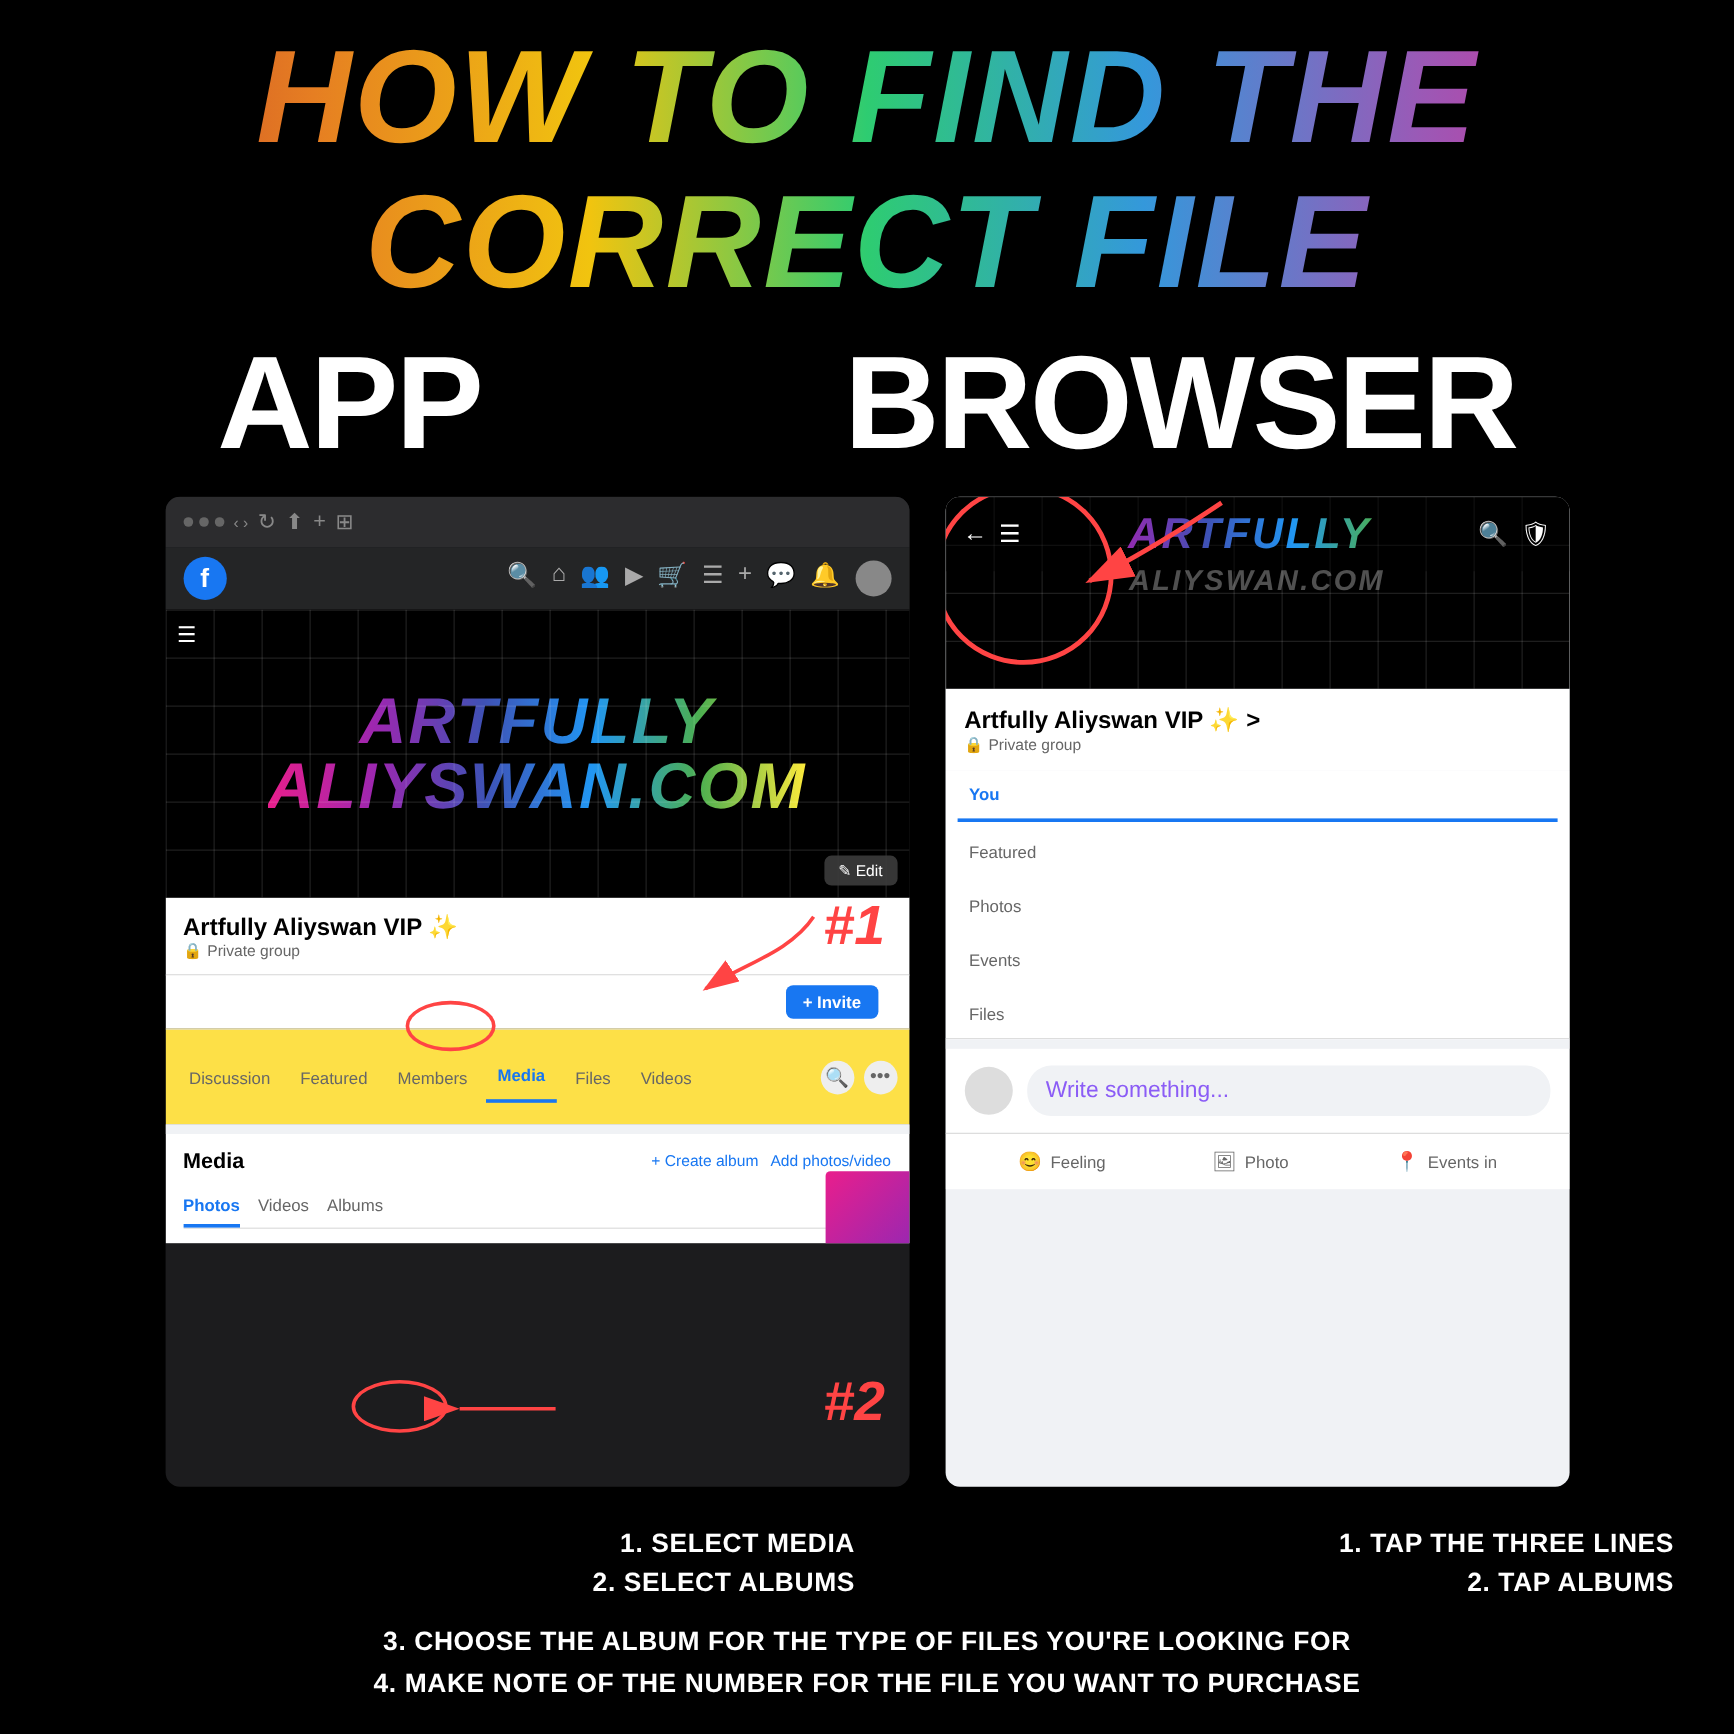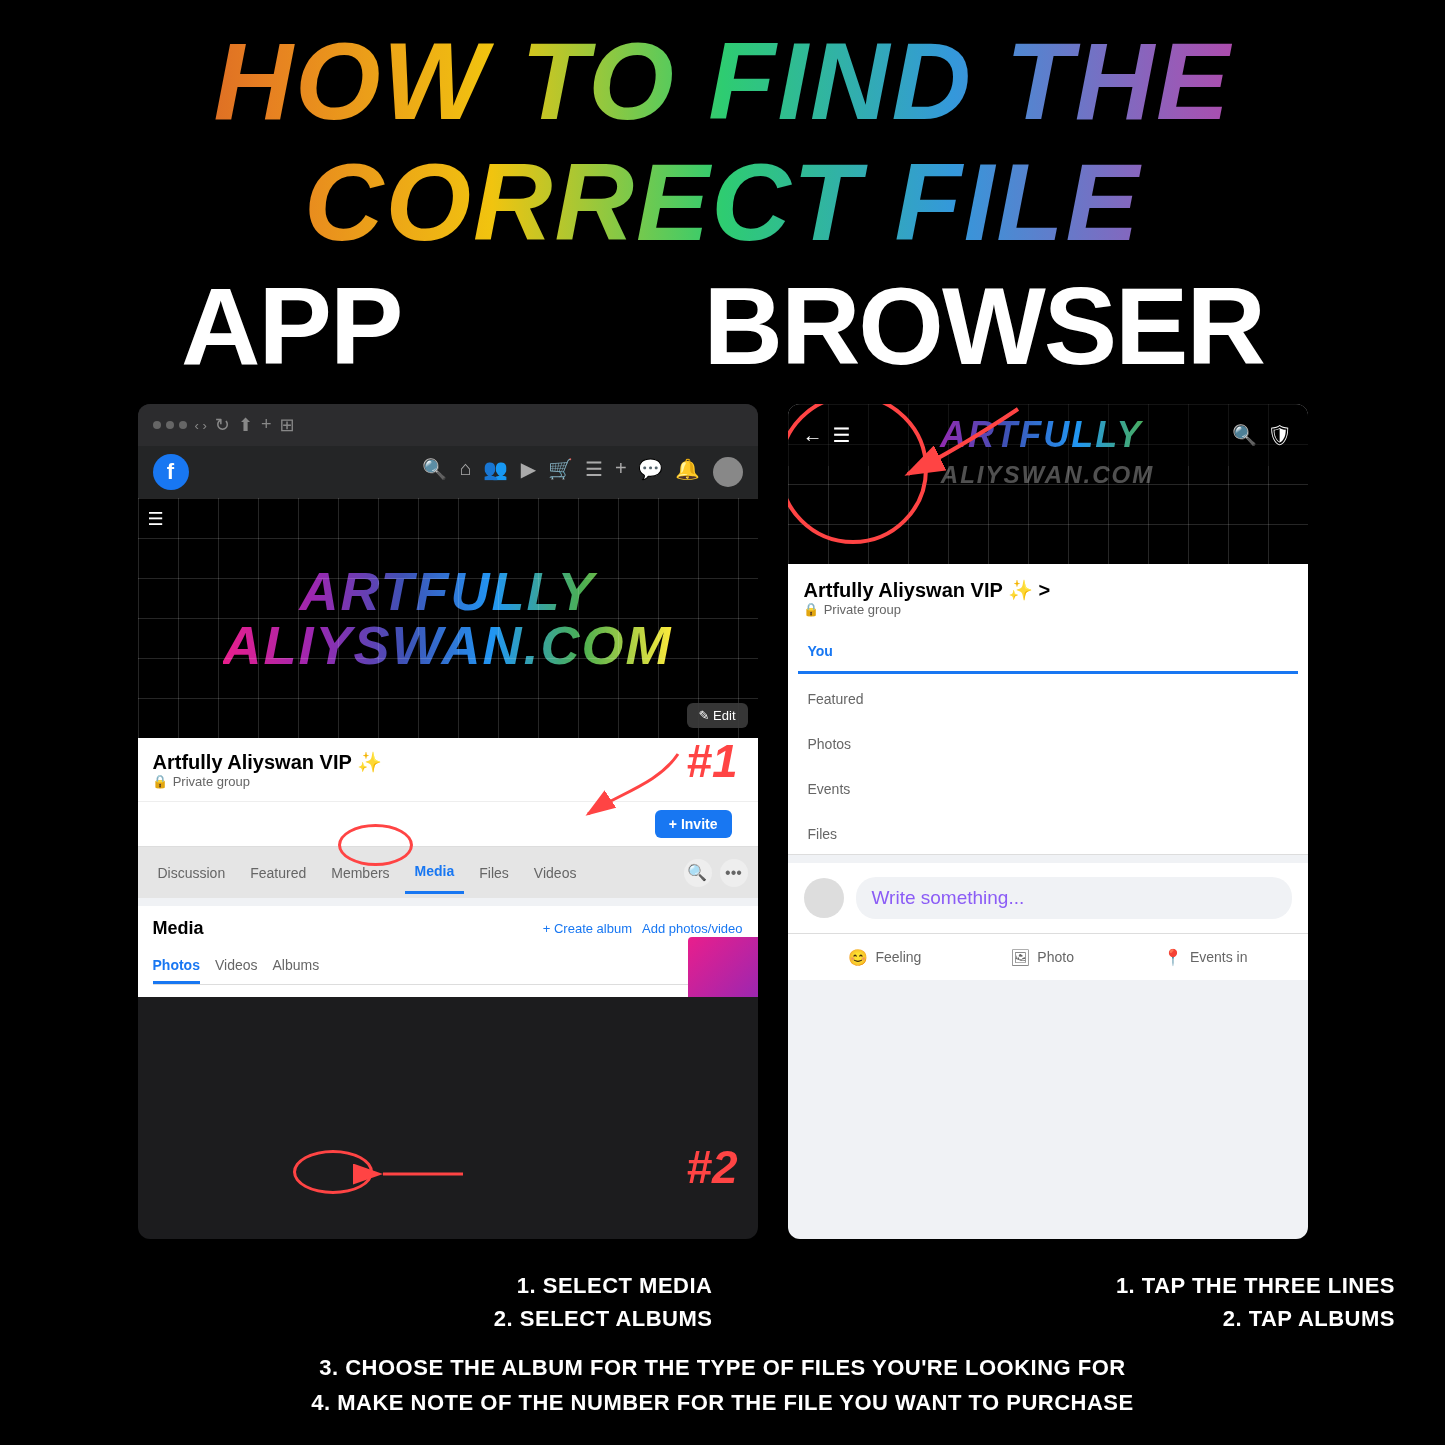--- a/index.html
+++ b/index.html
@@ -18,20 +18,21 @@
       display: flex;
       flex-direction: column;
       align-items: center;
       padding: 20px 30px;
     }
 
     
     .title-row {
       width: 100%;
       text-align: center;
+      margin-bottom: 10px;
       line-height: 1.1;
     }
 
     .title-text {
       font-size: 110px;
       font-weight: 900;
       font-style: italic;
       letter-spacing: 2px;
       background: linear-gradient(90deg, #c0392b, #e67e22, #f1c40f, #2ecc71, #3498db, #9b59b6, #e91e8c);
       -webkit-background-clip: text;
@@ -208,23 +209,23 @@
     .fb-private-label {
       font-size: 13px;
       color: #666;
       display: flex;
       align-items: center;
       gap: 4px;
     }
 
     
     .fb-tabs {
-      background: #e5e5e5;
+      background: #fde047;
       border-top: 1px solid #ddd;
-      padding: 4px 10px;
+      padding: 18px 10px;
       display: flex;
       align-items: center;
       gap: 5px;
       position: relative;
     }
 
     .fb-tab {
       padding: 12px 10px;
       font-size: 14px;
       color: #666;

